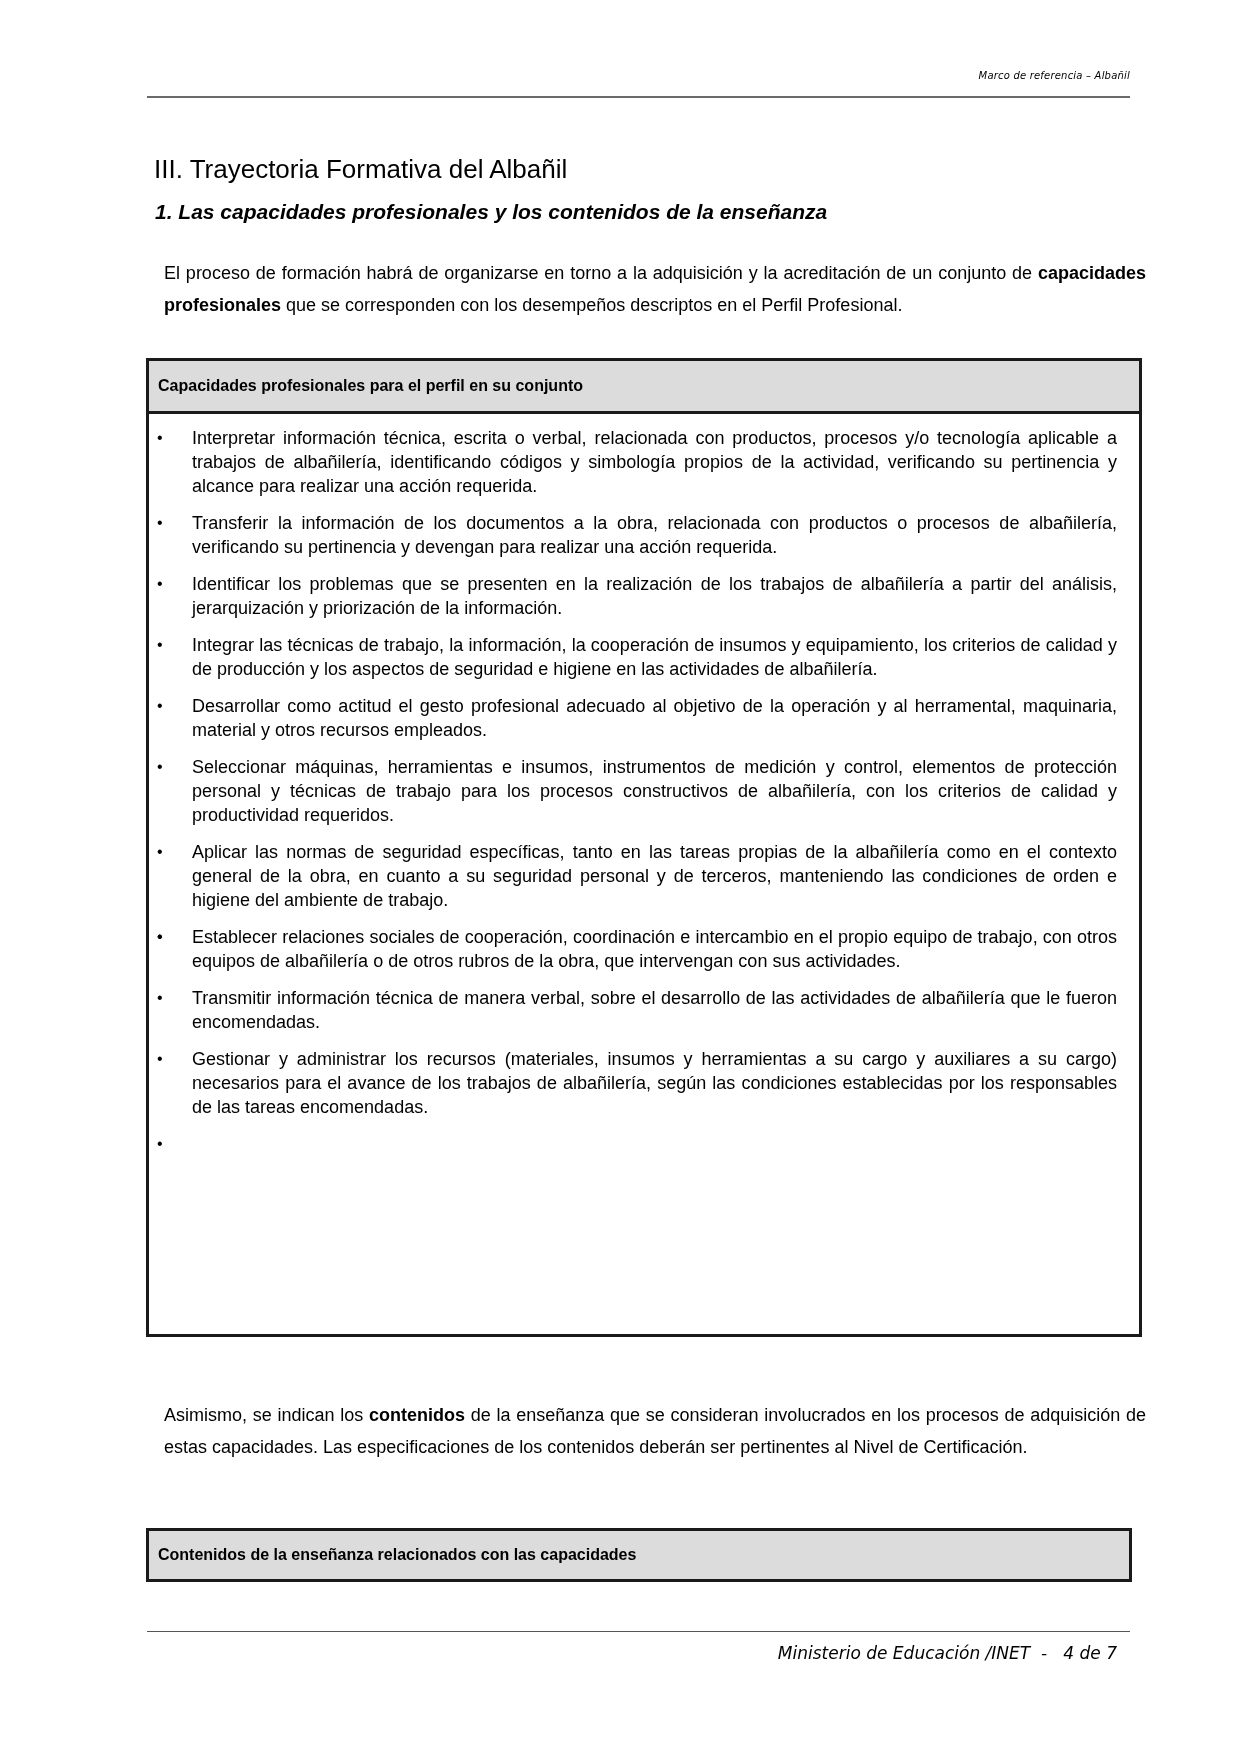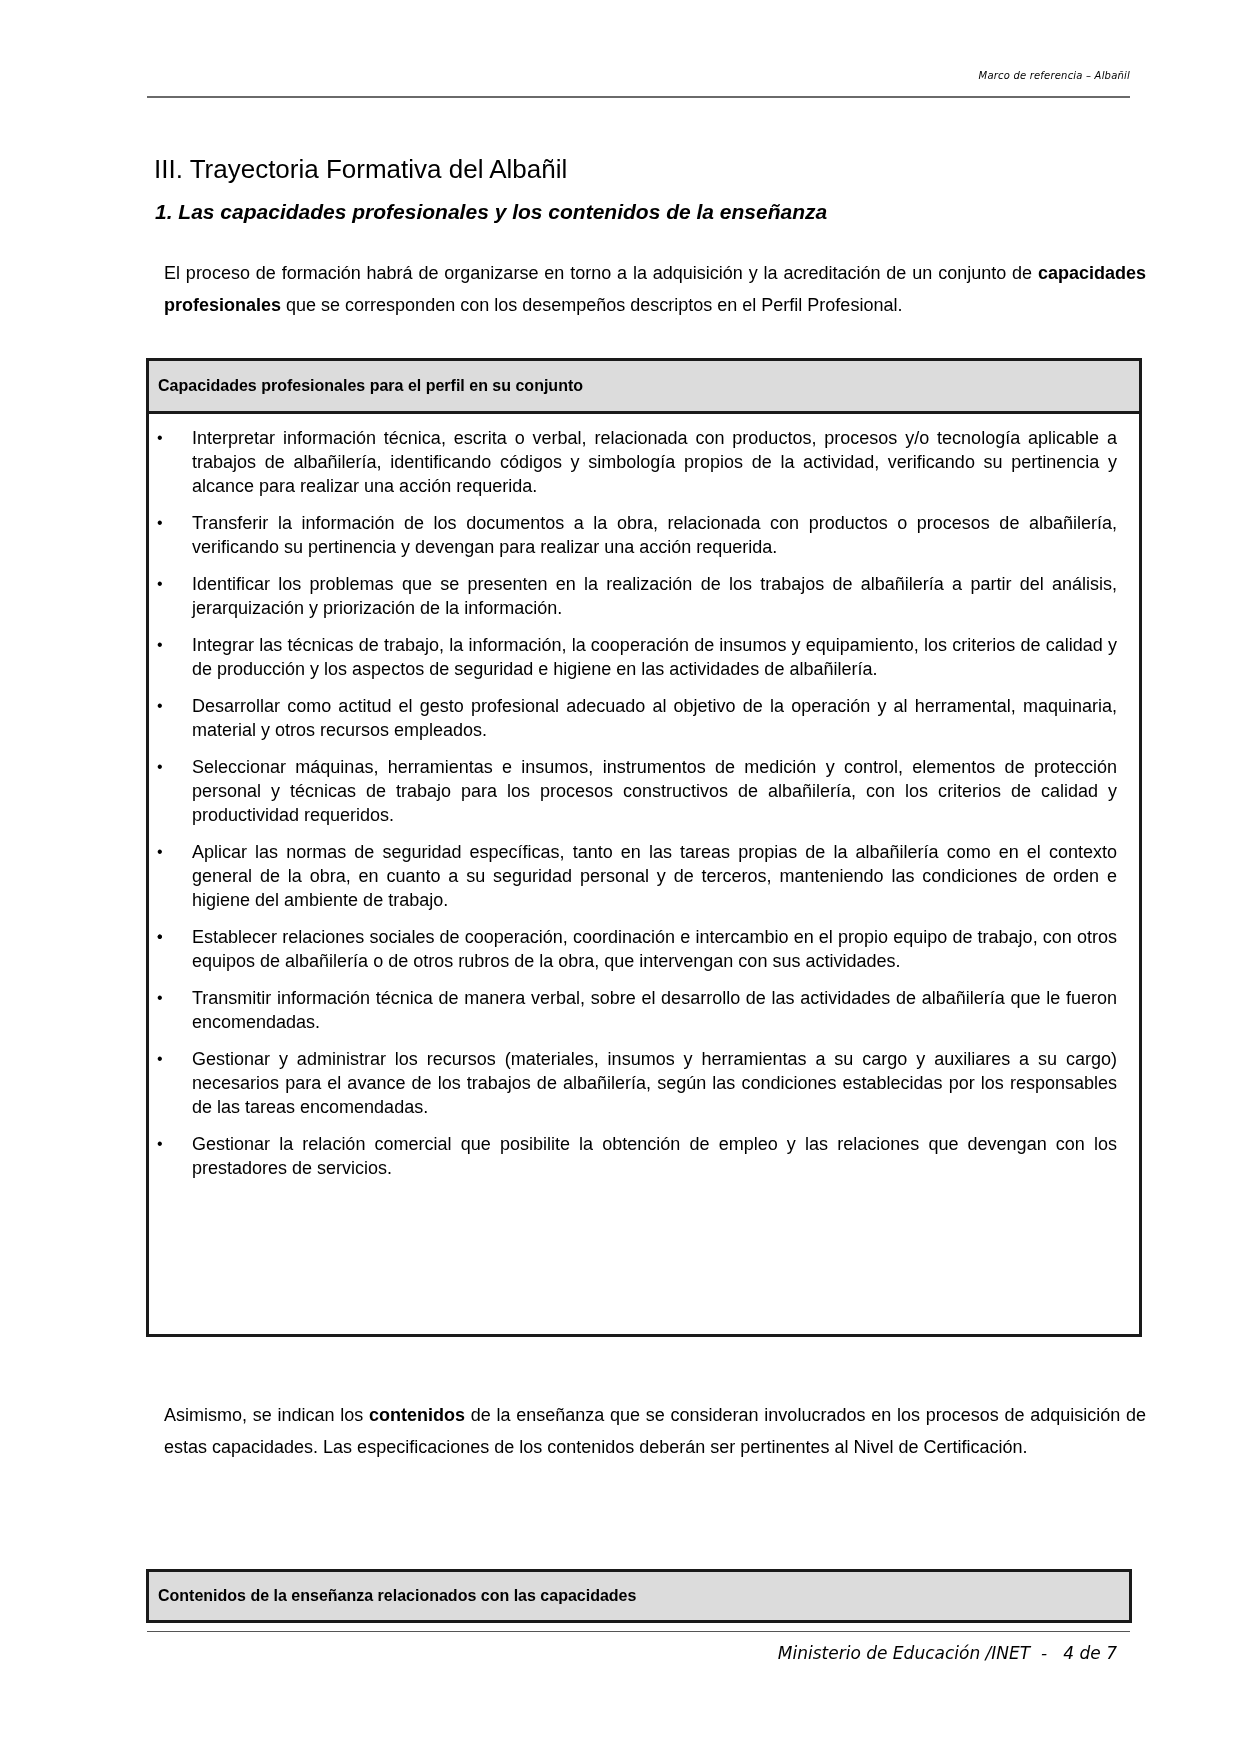--- a/index.html
+++ b/index.html
@@ -26,21 +26,21 @@
   .box { position: absolute; left: 146px; border: 3px solid #1a1a1a; box-sizing: border-box; }
   .box-capacidades { top: 358px; width: 996px; height: 979px; }
   .box-header { background: #dcdcdc; height: 50px; border-bottom: 3px solid #1a1a1a;
                 box-sizing: content-box; display: flex; align-items: center;
                 padding-left: 9px; font-size: 16px; font-weight: bold; }
   .box-list { list-style: none; margin: 0; padding: 12px 22px 0 0; }
   .box-list li { position: relative; padding-left: 43px; font-size: 18px;
                  line-height: 24px; text-align: justify; margin-bottom: 13px; }
   .bullet { position: absolute; left: 8px; top: 0; font-size: 16px; }
 
-  .box-contenidos { top: 1528px; width: 986px; height: 54px; margin-top: 41px; }
+  .box-contenidos { top: 1528px; width: 986px; height: 54px; }
   .box-contenidos .box-header { height: 48px; border-bottom: none; }
 
   .foot-rule { position: absolute; left: 147px; top: 1631px; width: 983px;
                height: 0; border-top: 1px solid #555; }
   .running-foot { position: absolute; left: 147px; top: 1643px; width: 970px;
                   text-align: right; font-family: "DejaVu Sans", sans-serif;
                   font-style: italic; font-size: 17px; white-space: pre; }
 </style>
 </head>
 <body>
@@ -60,21 +60,21 @@
       <li><span class="bullet">•</span><span>Transferir la información de los documentos a la obra, relacionada con productos o procesos de albañilería, verificando su pertinencia y devengan para realizar una acción requerida.</span></li>
       <li><span class="bullet">•</span><span>Identificar los problemas que se presenten en la realización de los trabajos de albañilería a partir del análisis, jerarquización y priorización de la información.</span></li>
       <li><span class="bullet">•</span><span>Integrar las técnicas de trabajo, la información, la cooperación de insumos y equipamiento, los criterios de calidad y de producción y los aspectos de seguridad e higiene en las actividades de albañilería.</span></li>
       <li><span class="bullet">•</span><span>Desarrollar como actitud el gesto profesional adecuado al objetivo de la operación y al herramental, maquinaria, material  y otros recursos empleados.</span></li>
       <li><span class="bullet">•</span><span>Seleccionar máquinas, herramientas e insumos, instrumentos de medición y control, elementos de protección personal y técnicas de trabajo para los procesos constructivos de albañilería, con los criterios de calidad y productividad requeridos.</span></li>
       <li><span class="bullet">•</span><span>Aplicar las normas de seguridad específicas, tanto en las tareas propias de la albañilería como en el contexto general de la obra, en cuanto a su seguridad personal y de terceros, manteniendo las condiciones de orden e higiene del ambiente de trabajo.</span></li>
       <li><span class="bullet">•</span></li>
       <li><span class="bullet">•</span><span>Establecer relaciones sociales de cooperación, coordinación e intercambio en el propio equipo de trabajo, con otros equipos de albañilería o de otros rubros de la obra, que intervengan con sus actividades.</span></li>
       <li><span class="bullet">•</span><span>Transmitir información técnica de manera verbal, sobre el desarrollo de las actividades de albañilería que le fueron encomendadas.</span></li>
       <li><span class="bullet">•</span><span>Gestionar y administrar los recursos (materiales, insumos y herramientas a su cargo y auxiliares a su cargo) necesarios para el avance de los trabajos de albañilería, según las condiciones establecidas por los responsables de las tareas encomendadas.</span></li>
-      <li><span class="bullet">•</span><span>Gestionar la relación comercial que posibilite la obtención de empleo y las relaciones que devengan con los prestadores de servicios.</span></li>
+      <li><span class="bullet">•</span></li>
     </ul>
 </div>
 
 <p class="para para-contents"><span>Asimismo, se indican los </span><b>contenidos</b><span> de la enseñanza que se consideran involucrados en los procesos de adquisición de estas capacidades. Las especificaciones de los contenidos deberán ser pertinentes al Nivel de  Certificación.</span></p>
 
 <div class="box box-contenidos">
   <div class="box-header">Contenidos de la enseñanza relacionados con las capacidades</div>
 </div>
 
 <div class="foot-rule"></div>

